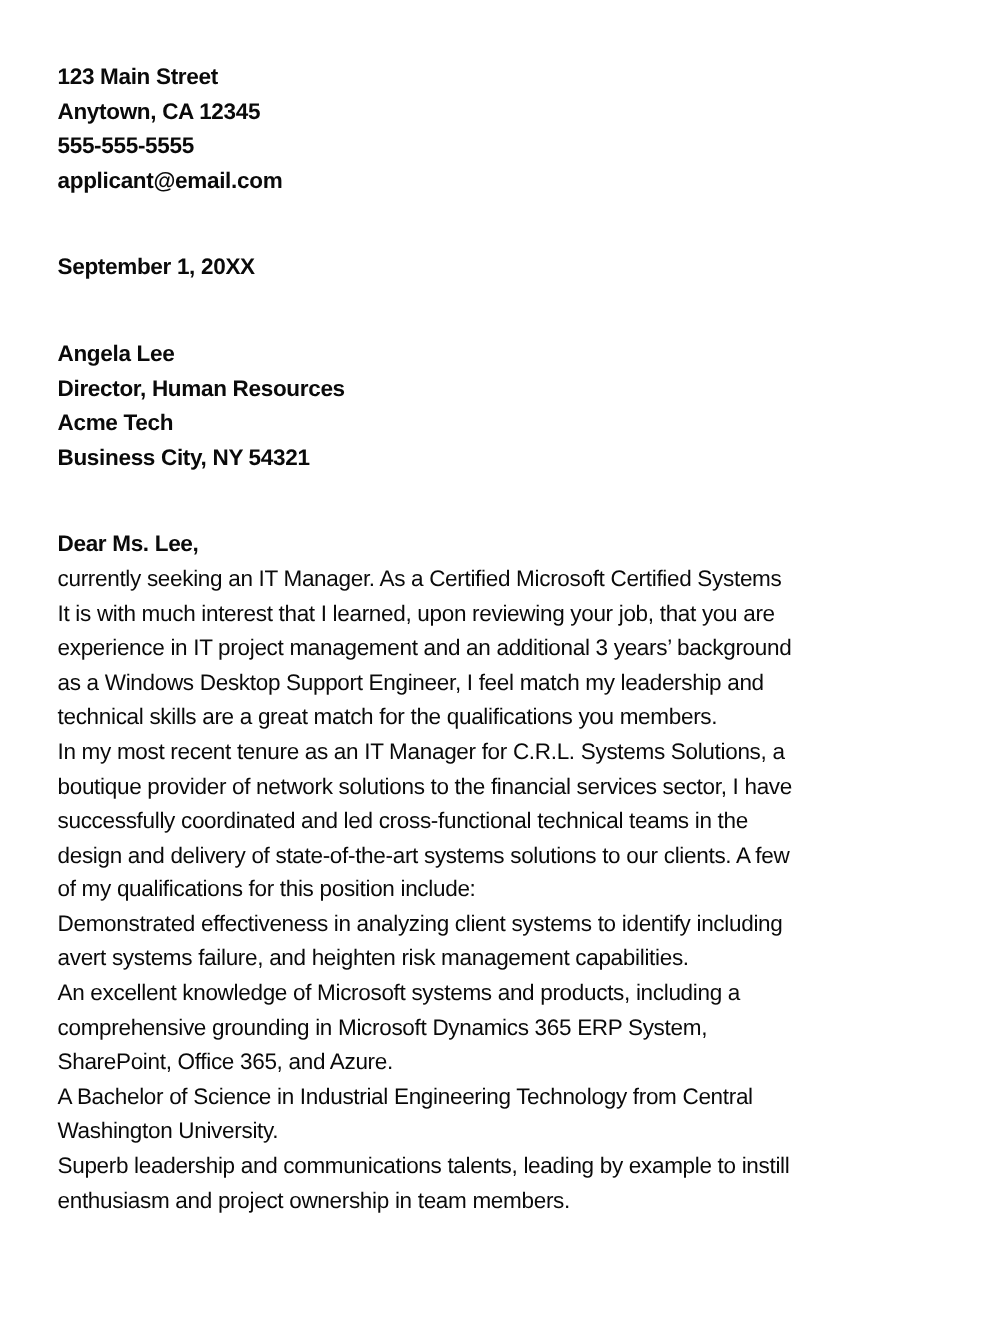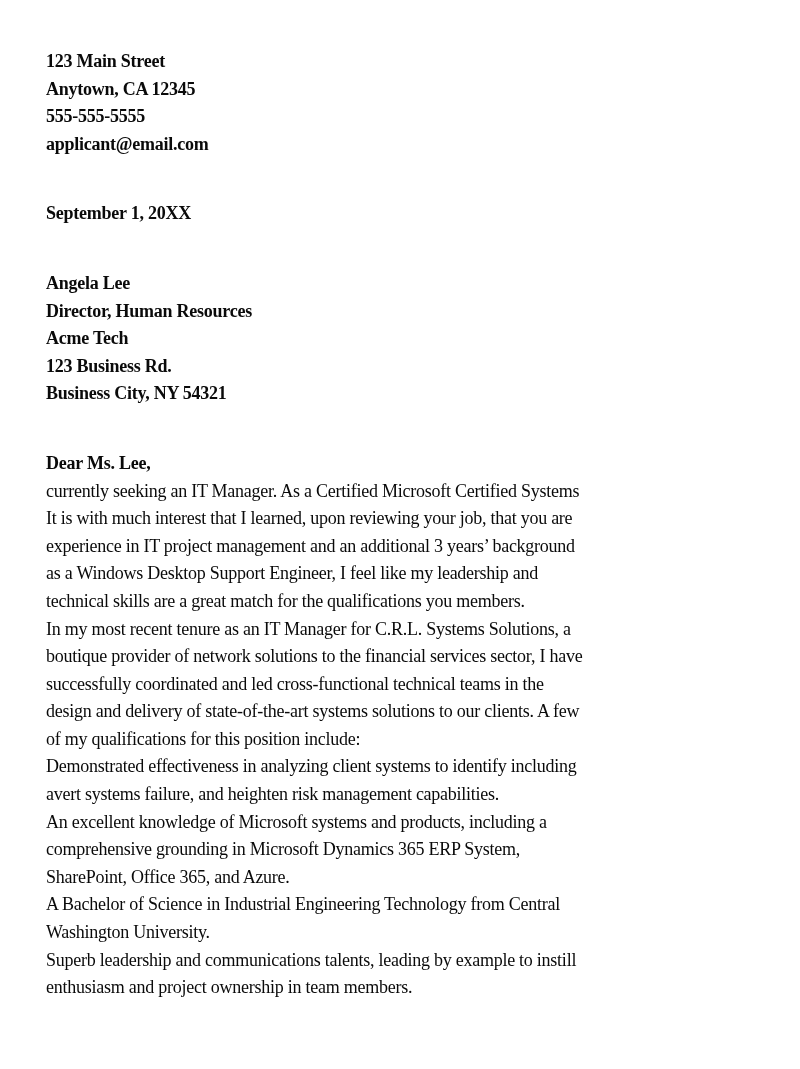--- a/index.html
+++ b/index.html
@@ -8,21 +8,21 @@
     background: #ffffff;
   }
   .page {
     position: relative;
     width: 800px;
     height: 1069px;
     background: #ffffff;
     overflow: hidden;
     box-sizing: border-box;
     padding: 48px 40px 0 46px;
-    font-family: Liberation Serif, serif;
+    font-family: Liberation Sans, sans-serif;
     color: #0a0a0a;
     font-size: 18px;
     letter-spacing: -0.25px;
   }
   .line {
     line-height: 27.6px;
     white-space: nowrap;
   }
   .bold .line, .line.bold {
     font-weight: 700;
@@ -42,31 +42,30 @@
       <div class="line">555-555-5555</div>
       <div class="line">applicant@email.com</div>
     </div>
 
   <div class="line bold gap">September 1, 20XX</div>
 
   <div class="bold gap">
       <div class="line">Angela Lee</div>
       <div class="line">Director, Human Resources</div>
       <div class="line">Acme Tech</div>
-      <div class="line">123 Business Rd.</div>
       <div class="line">Business City, NY 54321</div>
     </div>
 
   <div class="gap">
     <div class="line bold">Dear Ms. Lee,</div>
     <div>
         <div class="line">currently seeking an IT Manager. As a Certified Microsoft Certified Systems</div>
         <div class="line">It is with much interest that I learned, upon reviewing your job, that you are</div>
         <div class="line">experience in IT project management and an additional 3 years’ background</div>
-        <div class="line">as a Windows Desktop Support Engineer, I feel like my leadership and</div>
+        <div class="line">as a Windows Desktop Support Engineer, I feel match my leadership and</div>
         <div class="line">technical skills are a great match for the qualifications you members.</div>
         <div class="line">In my most recent tenure as an IT Manager for C.R.L. Systems Solutions, a</div>
         <div class="line">boutique provider of network solutions to the financial services sector, I have</div>
         <div class="line">successfully coordinated and led cross-functional technical teams in the</div>
         <div class="line">design and delivery of state-of-the-art systems solutions to our clients. A few</div>
         <div class="line">of my qualifications for this position include:</div>
         <div class="line">Demonstrated effectiveness in analyzing client systems to identify including</div>
         <div class="line">avert systems failure, and heighten risk management capabilities.</div>
         <div class="line">An excellent knowledge of Microsoft systems and products, including a</div>
         <div class="line">comprehensive grounding in Microsoft Dynamics 365 ERP System,</div>

